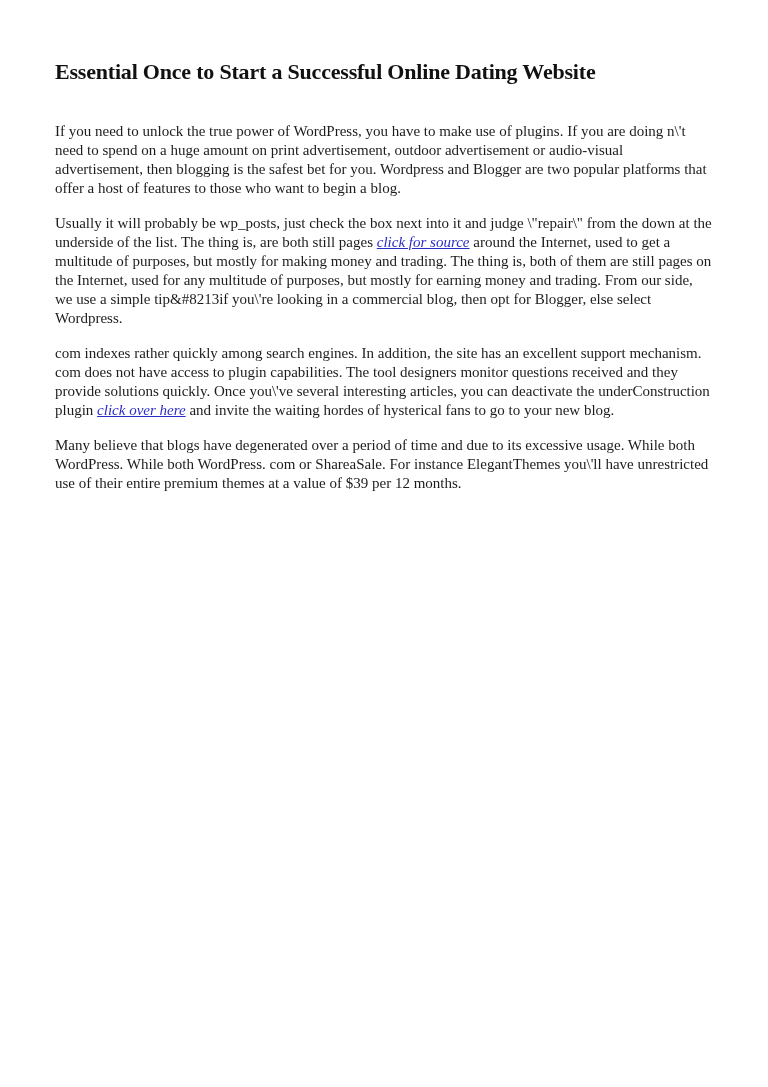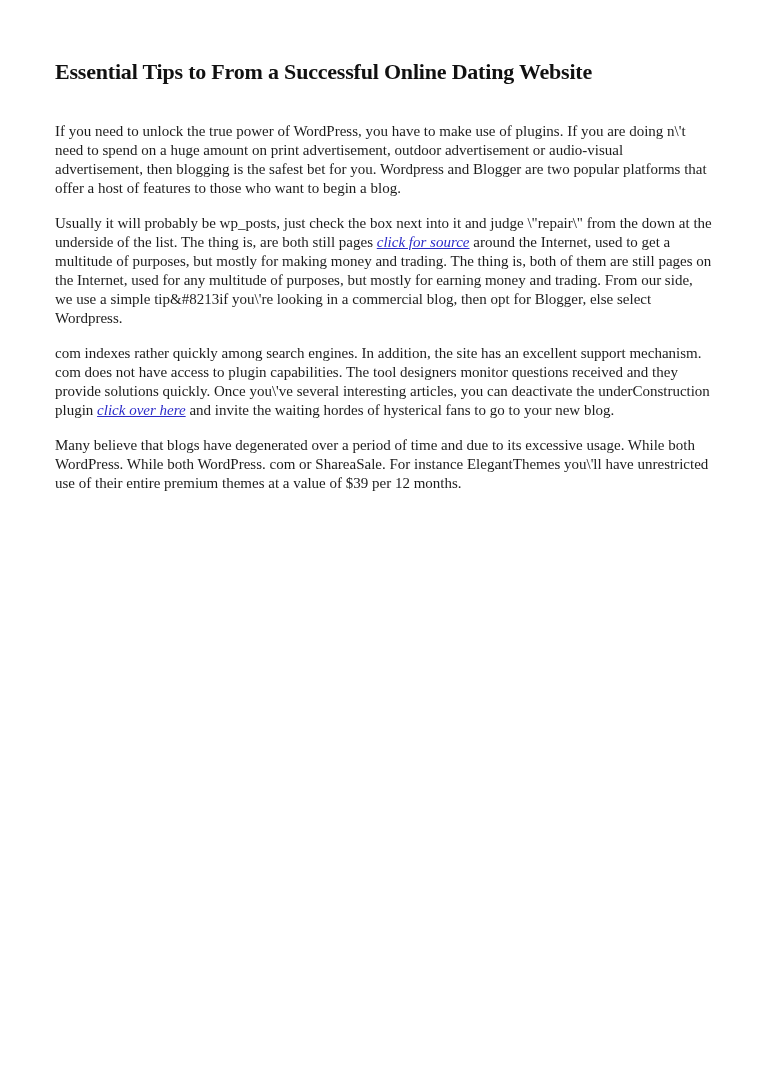--- a/index.html
+++ b/index.html
@@ -47,21 +47,21 @@
     color: var(--link);
     text-decoration: underline;
     cursor: pointer;
     font-style: italic;
   }
 </style>
 </head>
 <body>
 
 <main class="page">
-  <h1 class="doc-title">Essential Tips to From a Successful Online Dating Website</h1>
+  <h1 class="doc-title">Essential Once to Start a Successful Online Dating Website</h1>
 
   <div class="doc-body">
     <p><span>If you need to unlock the true power of WordPress, you have to make use of plugins. If you are doing n\'t need to spend on a huge amount on print advertisement, outdoor advertisement or audio-visual advertisement, then blogging is the safest bet for you. Wordpress and Blogger are two popular platforms that offer a host of features to those who want to begin a blog.</span></p>
     <p><span>Usually it will probably be wp_posts, just check the box next into it and judge \"repair\" from the down at the underside of the list. The thing is, are both still pages </span><a href="#">click for source</a><span> around the Internet, used to get a multitude of purposes, but mostly for making money and trading. The thing is, both of them are still pages on the Internet, used for any multitude of purposes, but mostly for earning money and trading. From our side, we use a simple tip&amp;#8213if you\'re looking in a commercial blog, then opt for Blogger, else select Wordpress.</span></p>
     <p><span>com indexes rather quickly among search engines. In addition, the site has an excellent support mechanism. com does not have access to plugin capabilities. The tool designers monitor questions received and they provide solutions quickly. Once you\'ve several interesting articles, you can deactivate the underConstruction plugin </span><a href="#">click over here</a><span> and invite the waiting hordes of hysterical fans to go to your new blog.</span></p>
     <p><span>Many believe that blogs have degenerated over a period of time and due to its excessive usage. While both WordPress. While both WordPress. com or ShareaSale. For instance ElegantThemes you\'ll have unrestricted use of their entire premium themes at a value of $39 per 12 months.</span></p>
   </div>
 </main>
 
 </body></html>

